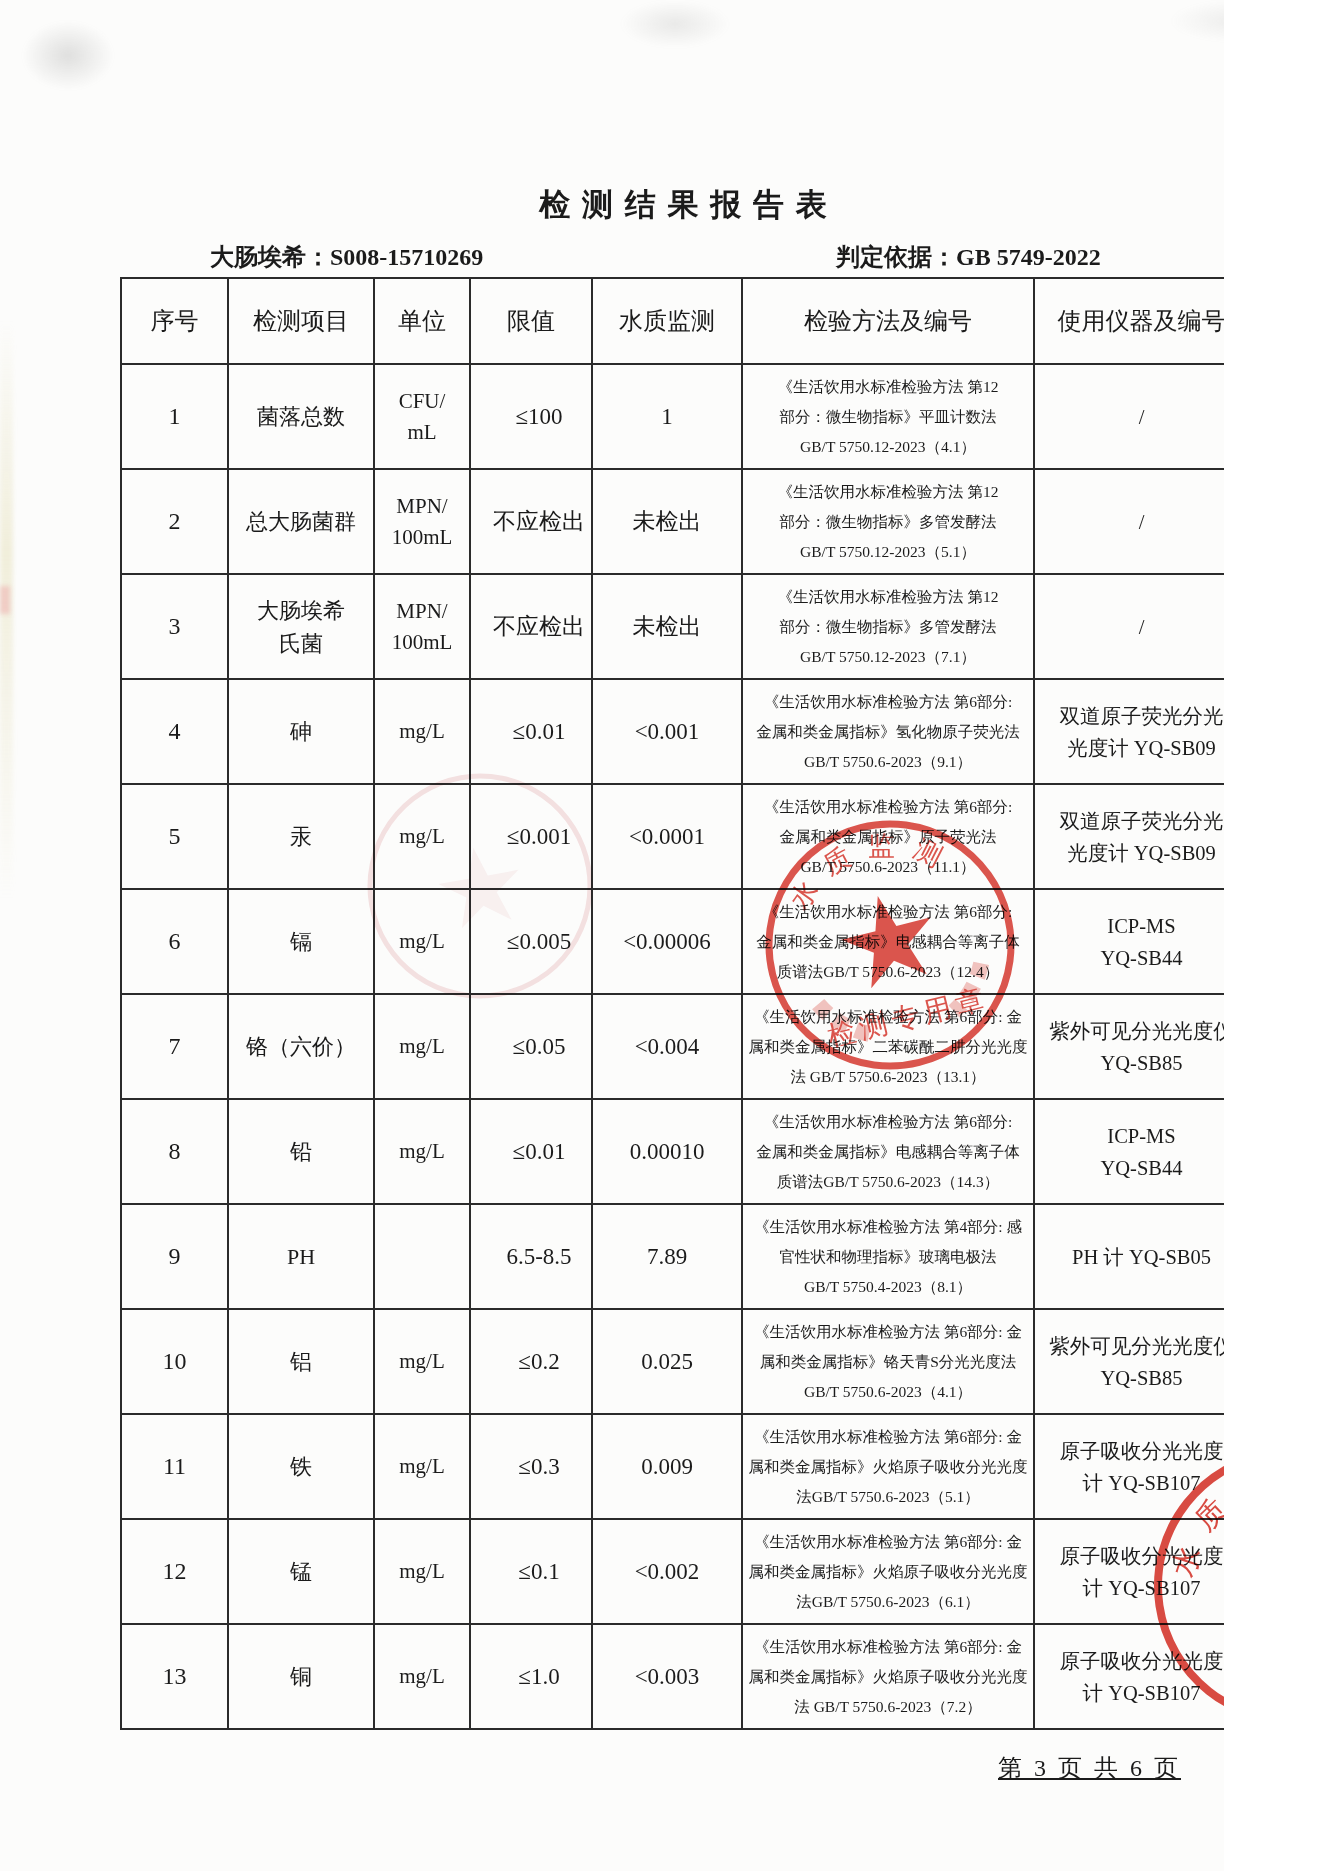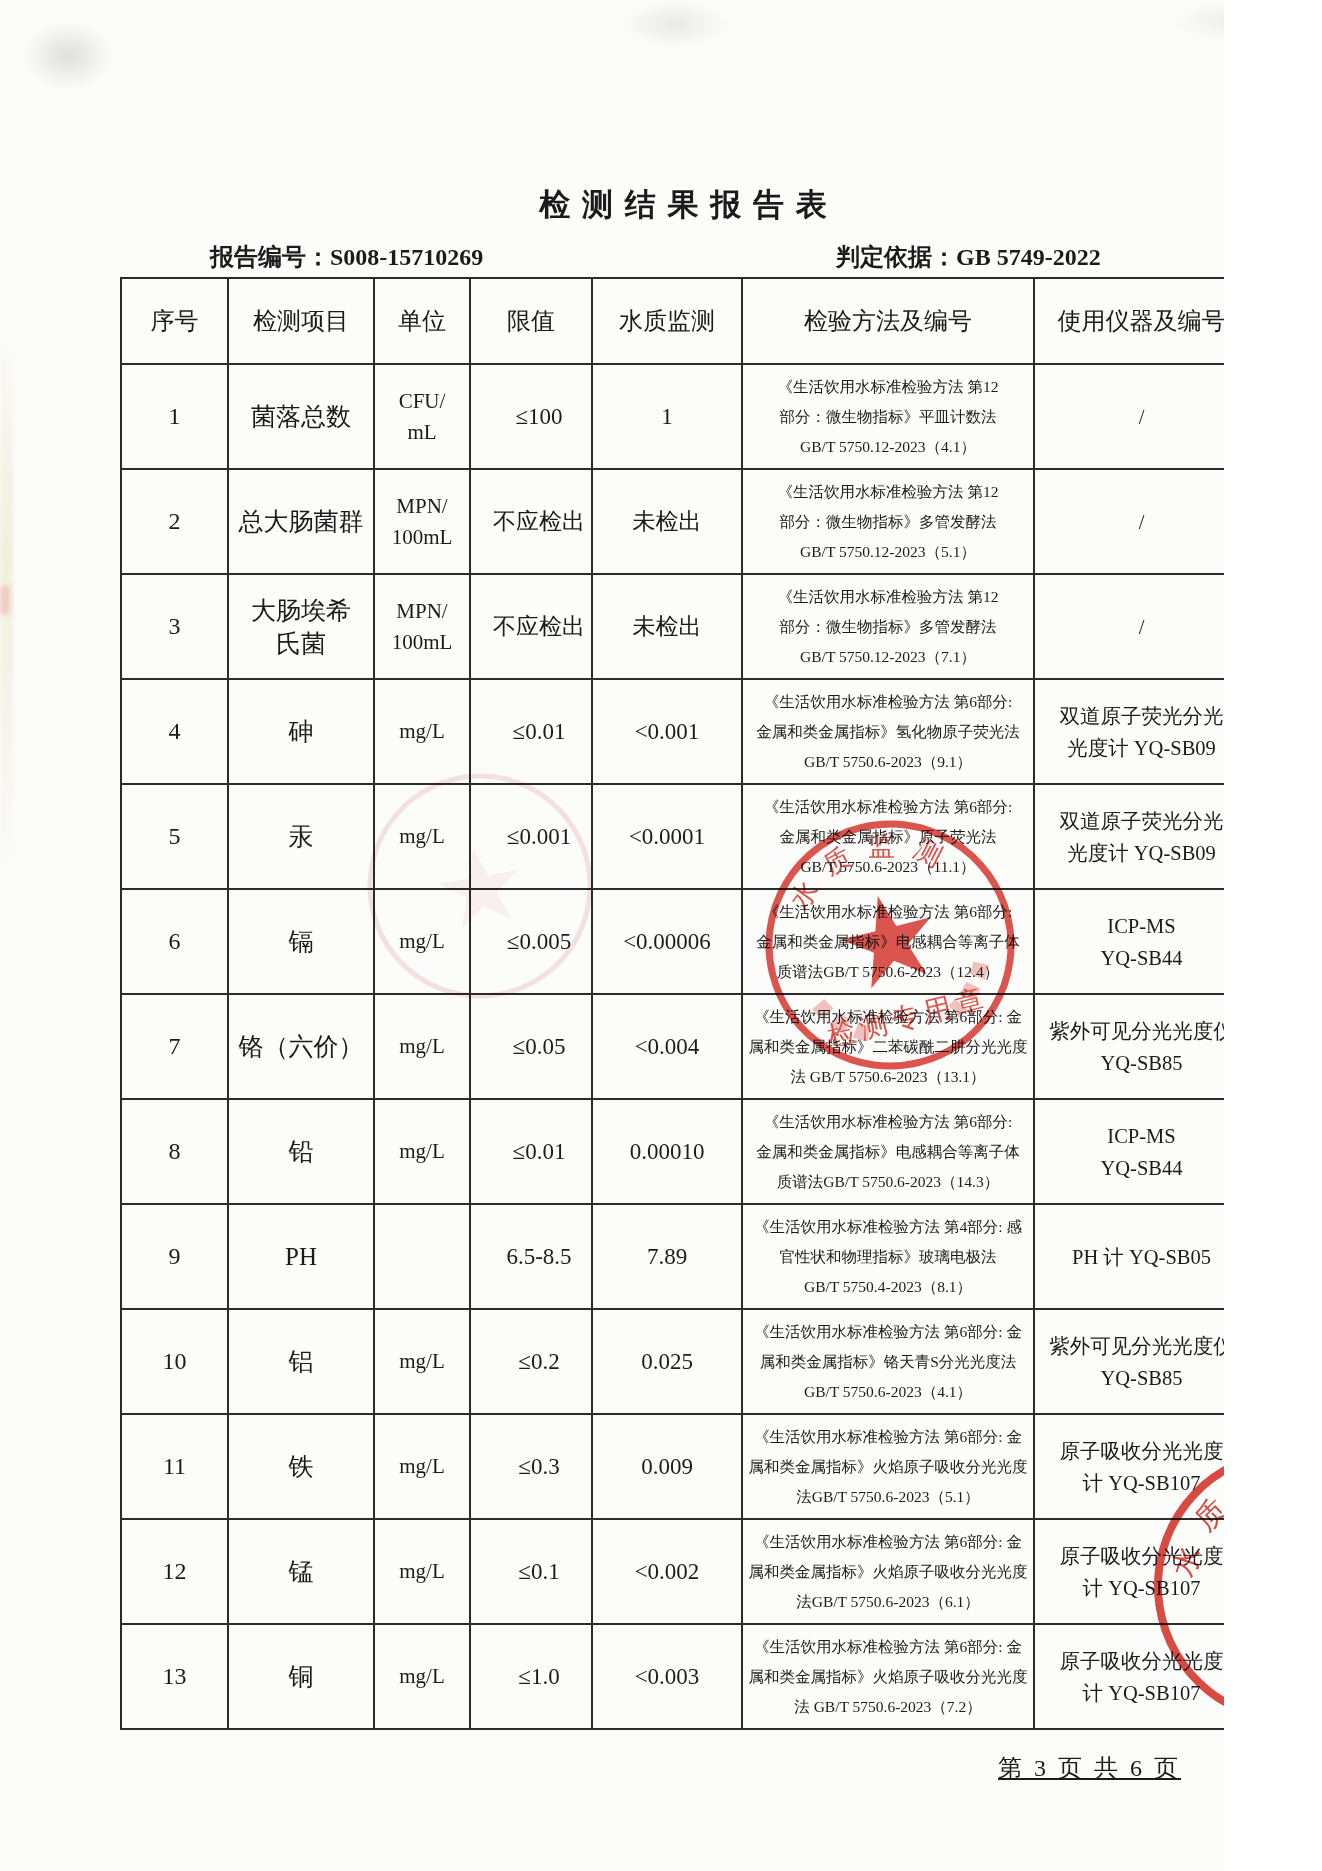--- a/index.html
+++ b/index.html
@@ -20,21 +20,21 @@
     position:absolute;top:277px;left:120px;width:1128px;
     border-collapse:collapse;table-layout:fixed;
   }
   th,td{
     border:2px solid #2b2b2b;text-align:center;vertical-align:middle;
     white-space:pre-line;padding:0;overflow:hidden;
   }
   th{height:84px;font-size:24px;font-weight:normal;border-radius:6px;}
   tr[data-name="table-row"] td{height:103px;}
   .c-no{font-size:24px;}
-  .c-item{font-size:25px;line-height:33px;}
+  .c-item{font-size:22px;line-height:33px;}
   .c-unit{font-size:21px;line-height:31px;margin-left:31px;}
   .c-limit{font-size:23px;padding-left:16px;}
   .c-result{font-size:23px;}
   .c-method{font-size:15.5px;line-height:30px;padding:0 2px;}
   .c-instr{font-size:20.5px;line-height:32px;}
   .footer{position:absolute;top:1752px;left:998px;font-size:24px;letter-spacing:3px;text-decoration:underline;}
   .stamp{position:absolute;mix-blend-mode:multiply;pointer-events:none;}
   .stamp-main{left:740px;top:795px;}
   .stamp-corner{left:1132px;top:1426px;}
   .stamp-faint{left:350px;top:756px;opacity:.55;}
@@ -56,21 +56,21 @@
 
   <div class="smudge smudge-tl" data-name="scan-smudge"></div>
   <div class="smudge smudge-tc" data-name="scan-smudge"></div>
   <div class="smudge smudge-tr" data-name="scan-smudge"></div>
   <div class="smudge streak-left" data-name="scan-streak"></div>
   <div class="smudge speck-pink" data-name="scan-speck"></div>
 
   <div class="title" data-name="page-title">检 测 结 果 报 告 表</div>
 
   <div class="meta" data-name="report-meta">
-    <span class="report" data-name="report-number"><span data-name="report-number-label">报告编号：</span><span data-name="report-number-value">S008-15710269</span></span>
+    <span class="report" data-name="report-number"><span data-name="report-number-label">大肠埃希：</span><span data-name="report-number-value">S008-15710269</span></span>
     <span class="basis" data-name="judgment-basis"><span data-name="judgment-basis-label">判定依据：</span><span data-name="judgment-basis-value">GB 5749-2022</span></span>
   </div>
 
   <table class="results" data-name="results-table">
     <colgroup>
       <col style="width:107px">
         <col style="width:146px">
         <col style="width:96px">
       <col style="width:122px">
         <col style="width:150px">

